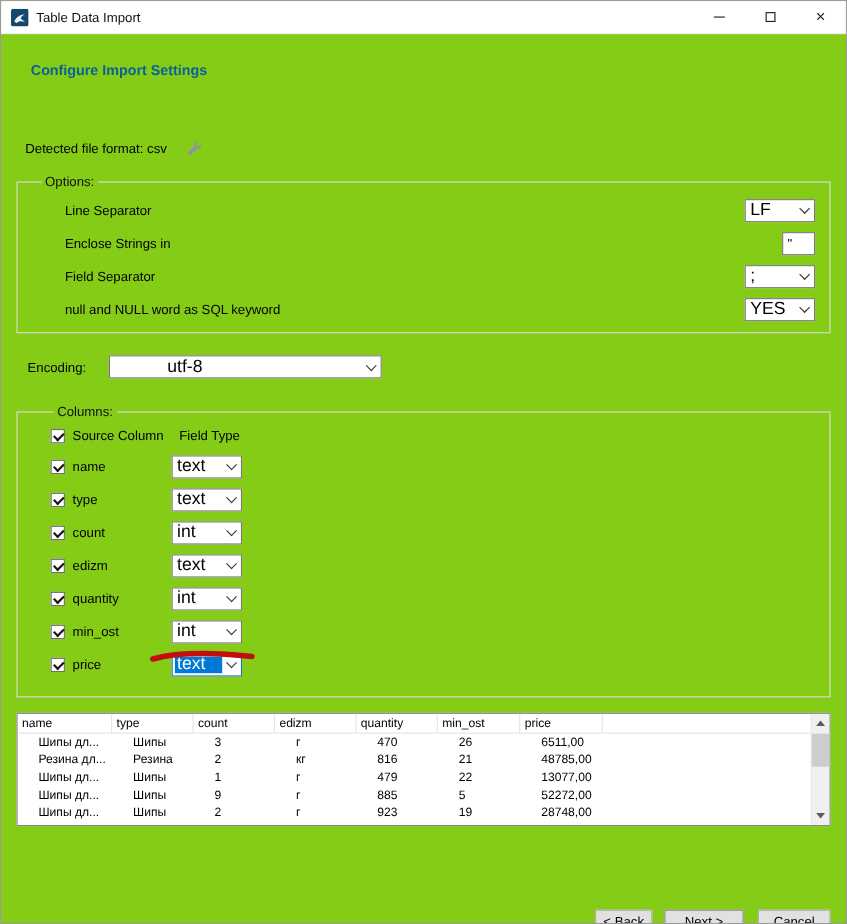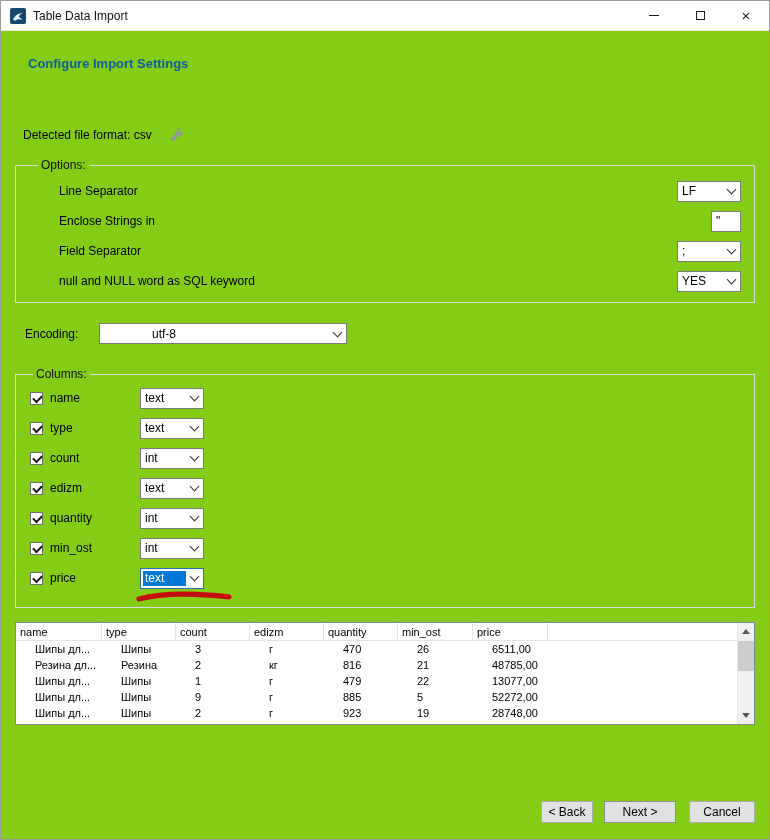--- a/index.html
+++ b/index.html
@@ -57,21 +57,21 @@
   .opt-row { height: 30px; display: flex; align-items: center; justify-content: space-between; }
   .opt-label { font-size: 12px; margin-left: 24px; }
   
   .combo {
     background: #fff;
     border: 1px solid #7a7a7a;
     height: 21px;
     display: flex; align-items: stretch;
     cursor: default;
   }
-  .combo .val { flex: 1; display: flex; align-items: center; padding-left: 4px; font-size: 12px; white-space: nowrap; overflow: hidden; }
+  .combo .val { flex: 1; display: flex; align-items: center; padding-left: 4px; font-size: 16px; white-space: nowrap; overflow: hidden; }
   .combo .chev { width: 17px; display: flex; align-items: center; justify-content: center; }
   .combo .chev::before {
     content: "";
     width: 6px; height: 6px;
     border-right: 1.4px solid #333; border-bottom: 1.4px solid #333;
     transform: rotate(45deg); margin-top: -3px;
   }
   .combo.small { width: 64px; }
   .combo.wide  { width: 248px; padding-left: 48px; }
   .combo.selected { border-color: #2a6fae; }
@@ -82,21 +82,21 @@
   .text-input {
     width: 30px; height: 21px;
     border: 1px solid #7a7a7a;
     font-family: inherit; font-size: 12px;
     padding: 0 0 0 4px; background: #fff;
   }
   
   .enc-row { display: flex; align-items: center; margin: 20px 0 23px 0; padding-left: 10px; }
   .enc-label { width: 74px; }
   
-  .columns-group { padding: 2px 13px 14px 14px; }
+  .columns-group { padding: 2px 13px 14px 30px; }
   .col-head { height: 26px; display: flex; align-items: center; }
   .col-head .src-lbl { width: 97px; margin-left: 7px; }
   .col-row { height: 30px; display: flex; align-items: center; }
   .col-row .checkbox { margin-right: 7px; }
   .col-label { width: 90px; font-size: 12px; }
   
   .checkbox {
     width: 13px; height: 13px;
     background: #fff; border: 1px solid #6d6d6d;
     position: relative; flex: 0 0 auto; display: inline-block;
@@ -230,20 +230,25 @@
       <span class="enc-label">Encoding:</span>
       <div class="combo wide">
         <span class="val">utf-8</span>
         <span class="chev"></span>
       </div>
     </div>
 
     <fieldset class="group columns-group">
       <legend>Columns:</legend>
 
+      <div class="col-head">
+        <span class="checkbox checked"></span>
+        <span class="src-lbl">Source Column</span>
+        <span>Field Type</span>
+      </div>
 
       <div class="col-row">
         <span class="checkbox checked"></span>
         <span class="col-label">name</span>
         <div class="combo small">
           <span class="val">text</span>
           <span class="chev"></span>
         </div>
       </div>
 

